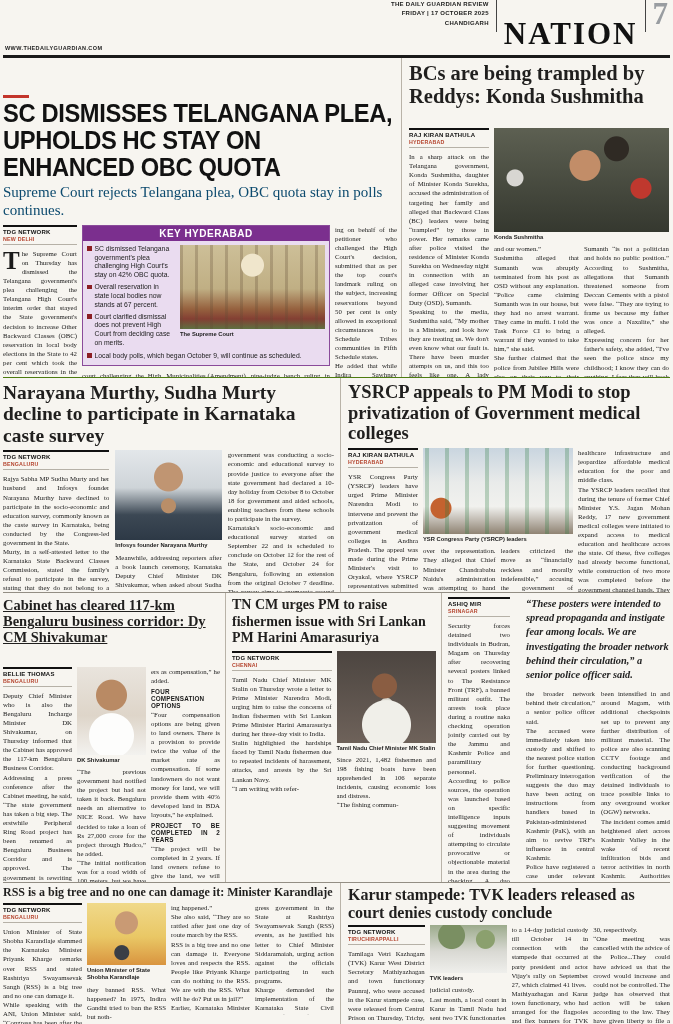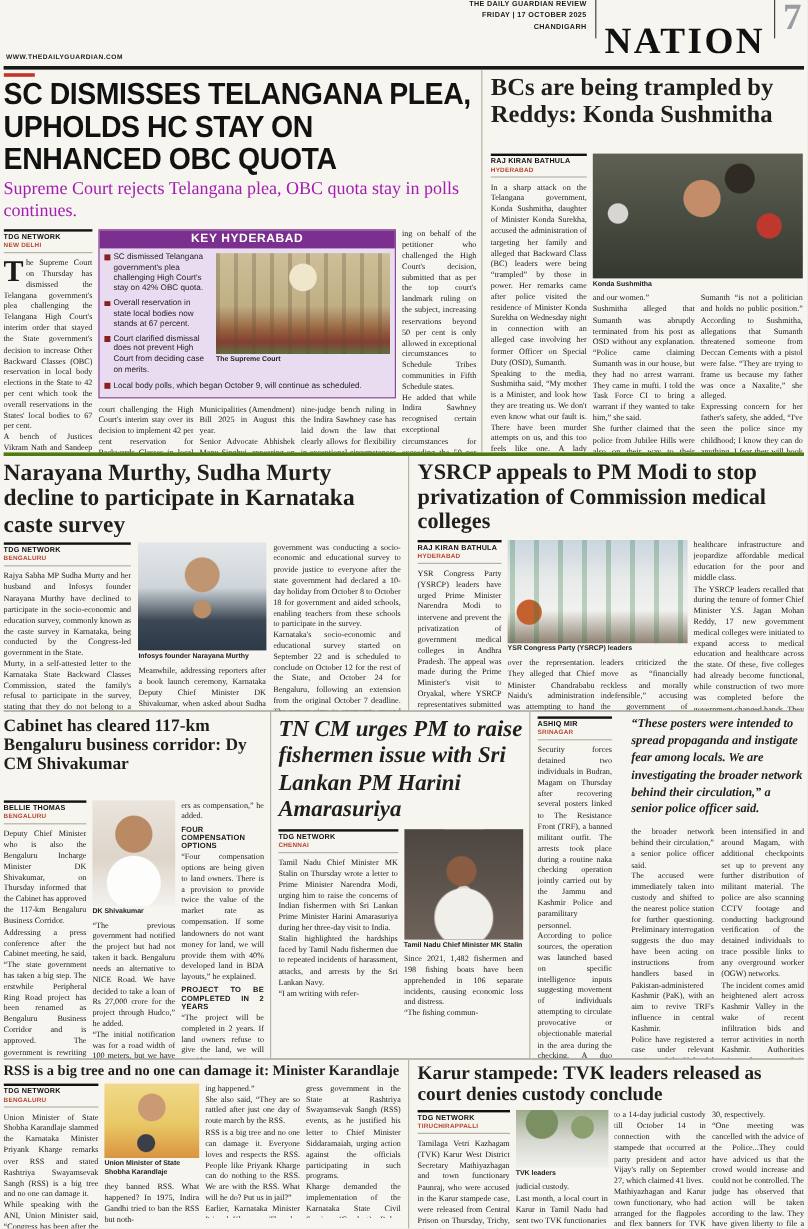--- a/index.html
+++ b/index.html
@@ -13,40 +13,40 @@
   .hdr-url{font:600 5.5px "Liberation Sans",sans-serif;letter-spacing:.4px;color:#222;padding-bottom:1px;}
   .hdr-right{display:flex;align-items:center;gap:7px;}
   .hdr-meta{text-align:right;font:bold 6px "Liberation Sans",sans-serif;line-height:1.55;color:#1a1a1a;letter-spacing:.3px;}
   .vr{width:1px;height:36px;background:#444;}
   .hdr-section{font:bold 31px "Liberation Serif",serif;letter-spacing:2px;color:#111;margin-top:40px;}
   .hdr-page{font:bold 31px "Liberation Serif",serif;color:#999da1;}
 
   
   section{display:flex;overflow:hidden;}
   .s1{height:319px;}
-  .s2{height:215px;border-top:3px solid #4d7c0f;}
+  .s2{height:215px;border-top:1px solid #4d7c0f;}
   .s3{height:290px;border-top:1px solid #938e84;}
   .s4{height:142px;border-top:1px solid #938e84;}
   article{overflow:hidden;}
   .hl{font-family:"Liberation Serif",serif;font-weight:700;color:#201f1e;margin:0;}
   .col{font-size:6.8px;line-height:1.34;text-align:justify;overflow:hidden;}
   .frag{display:block;white-space:pre-line;}
   .by{font-family:"Liberation Sans",sans-serif;font-size:6px;font-weight:bold;color:#111;
       border-top:2px solid #111;padding-top:2px;margin-bottom:4px;letter-spacing:.2px;}
   .loc{display:block;color:#b5452f;font-weight:600;font-size:5.3px;border-bottom:1px solid #b6b1a7;padding:1px 0 2px;}
   .cap{font-family:"Liberation Sans",sans-serif;font-size:5.8px;font-weight:bold;color:#222;margin:2px 0 3px;line-height:1.25;}
   .photo{width:100%;position:relative;overflow:hidden;}
   .subh{font:bold 6.3px "Liberation Sans",sans-serif;margin:3px 0 1px;letter-spacing:.2px;}
 
   
-  .art-main{width:398px;padding:2px 4px 0 0;position:relative;}
+  .art-main{width:398px;padding:2px 4px 0 0;position:relative;margin-top:34px;}
   .red-tick{width:26px;height:3px;background:#c3352b;margin:1px 0 2px;}
   .hl-main{font:800 25.5px/1.05 "Liberation Sans",sans-serif;letter-spacing:-.4px;color:#121212;
            transform:scaleX(.93);transform-origin:0 0;width:107%;margin:0;}
-  .subhead{font:15px/1.15 "Liberation Serif",serif;color:#a21caf;margin:4px 0 6px;}
+  .subhead{font:15px/1.15 "Liberation Serif",serif;color:#0c4a6e;margin:4px 0 6px;}
   .main-body{display:flex;gap:5px;height:228px;}
   .m-col1{width:74px;flex:none;}
   .m-mid{width:248px;flex:none;display:flex;flex-direction:column;}
   .m-col5{flex:1;}
   .dropcap{float:left;font:bold 25px/0.8 "Liberation Serif",serif;padding:2px 2px 0 0;}
   .kh{border:1px solid #8a4b9a;background:#eadcf0;margin-bottom:5px;flex:none;}
   .kh-title{background:#7b2f8e;color:#fff;text-align:center;font:bold 10px "Liberation Sans",sans-serif;
             padding:2px 0;letter-spacing:.5px;}
   .kh-body{display:flex;gap:5px;padding:4px 4px 0;}
   .kh-bullets{width:88px;flex:none;}
@@ -93,29 +93,29 @@
   .ysrcp-c4{flex:1;}
   .p-ysrcp{height:86px;flex:none;background:
      repeating-linear-gradient(90deg, rgba(40,120,60,.28) 2px 6px, transparent 6px 22px),
      radial-gradient(circle at 12% 70%, #c4622f 0 10px, transparent 11px),
      linear-gradient(180deg,#c9d5df 0%,#e9ebea 40%,#f1f1ee 68%,#8f8373 100%);}
   .ysrcp-cols{display:flex;gap:5px;flex:1;}
   .ysrcp-cols .col{flex:1;}
 
   
   .art-corridor{width:222px;padding:4px 5px 0 0;}
-  .hl-corridor{font-size:14.5px;line-height:1.12;margin-bottom:21px;}
+  .hl-corridor{font-size:14.5px;line-height:1.12;margin-bottom:21px;text-decoration:underline;}
   .corridor-body{display:flex;gap:5px;height:238px;}
   .corridor-body .ccol{flex:1;}
   .p-dks{height:88px;background:
      radial-gradient(circle at 50% 32%, #b98a64 0 15px, transparent 16px),
      radial-gradient(circle at 50% 78%, #fdfdfc 0 22px, transparent 23px),
      linear-gradient(180deg,#e9e4dd 0%,#ded5c9 55%,#f3f2ef 100%);}
   .art-fish{width:216px;border-left:1px solid #b9b3a8;padding:4px 5px 0 6px;}
-  .hl-fish{font-size:19px;line-height:1.18;margin-bottom:4px;font-style:italic;}
+  .hl-fish{font-size:14px;line-height:1.18;margin-bottom:4px;}
   .fish-body{display:flex;gap:5px;height:218px;}
   .fish-body .fcol{flex:1;}
   .p-stalin{height:92px;background:
      radial-gradient(circle at 48% 38%, #8a5d42 0 12px, transparent 13px),
      radial-gradient(circle at 50% 80%, #f0efe9 0 24px, transparent 25px),
      radial-gradient(circle at 50% 58%, #d9d7ce 0 6px, transparent 7px),
      linear-gradient(180deg,#4c4540 0%,#6e625a 100%);}
   .art-trf{flex:1;border-left:1px solid #b9b3a8;padding:4px 0 0 6px;}
   .hl-trf{font-size:15.5px;line-height:1.12;margin-bottom:5px;}
   .trf-body{display:flex;gap:16px;height:232px;}
@@ -267,21 +267,21 @@
           <div class="col frag">Meanwhile, addressing reporters after a book launch ceremony, Karnataka Deputy Chief Minister DK Shivakumar, when asked about Sudha Murthy's statement that she would not provide information for the caste census, said, “We cannot force anyone to provide information. This is their wish.”
 Previously, Shivakumar asserted that the</div>
         </div>
         <div class="mcol col frag">government was conducting a socio-economic and educational survey to provide justice to everyone after the state government had declared a 10-day holiday from October 8 to October 18 for government and aided schools, enabling teachers from these schools to participate in the survey.
 Karnataka's socio-economic and educational survey started on September 22 and is scheduled to conclude on October 12 for the rest of the State, and October 24 for Bengaluru, following an extension from the original October 7 deadline. The survey aims to enumerate around 7 crore people in the state, and get to know about their social and economic status in society.
 Addressing a press conference on the progress of the Social and Educational Survey at Vidhana Soudha, he said, “The Karnataka State Primary School Teachers' Association had appealed to the government to declare a holiday so that the teachers can participate in the survey as enumerators.</div>
       </div>
     </article>
 
     <article class="art-ysrcp">
-      <h2 class="hl hl-ysrcp">YSRCP appeals to PM Modi to stop privatization of Commission medical colleges</h2>
+      <h2 class="hl hl-ysrcp">YSRCP appeals to PM Modi to stop privatization of Government medical colleges</h2>
       <div class="ysrcp-body">
         <div class="ysrcp-c1">
           <div class="by">
             <span>RAJ KIRAN BATHULA</span>
             <span class="loc">HYDERABAD</span>
           </div>
           <div class="col frag">YSR Congress Party (YSRCP) leaders have urged Prime Minister Narendra Modi to intervene and prevent the privatization of government medical colleges in Andhra Pradesh. The appeal was made during the Prime Minister's visit to Oryakal, where YSRCP representatives submitted a formal memorandum expressing strong opposition to the Chandrababu Naidu government's proposal.
 YSRCP Alur MLA Virupakshi, MLC Madhusudan, and Zilla Parishad Chairman Errabothula Papi Reddy led the delegation that handed</div>
         </div>
         <div class="ysrcp-mid">

